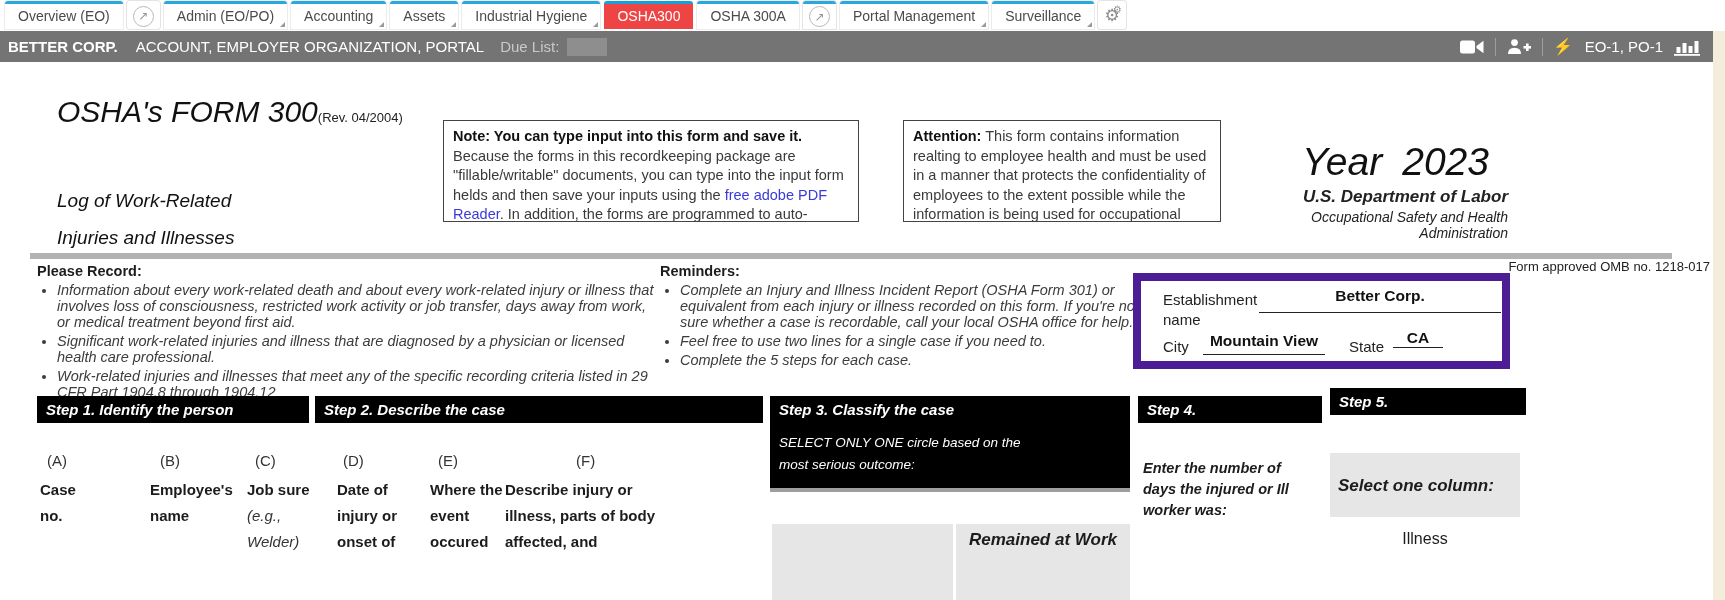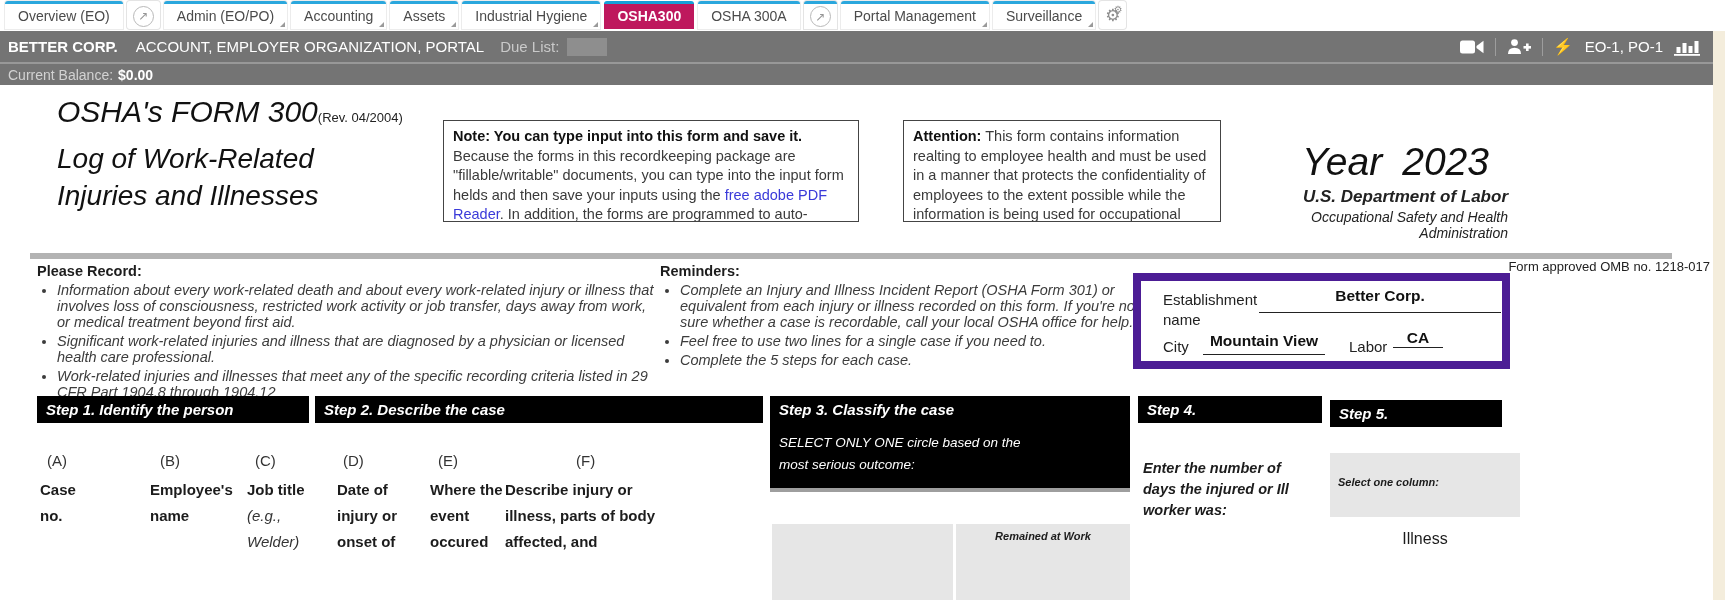--- a/index.html
+++ b/index.html
@@ -3,42 +3,42 @@
 <meta charset="utf-8">
 <style>
   * { margin:0; padding:0; box-sizing:border-box; }
   body { background:#fff; font-family:"Liberation Sans", sans-serif; }
   .screen { position:relative; width:1725px; height:600px; background:#fff; overflow:hidden; font-family:"Liberation Sans", sans-serif; }
   .abs { position:absolute; }
 
   
   .tabbar { position:absolute; top:0; left:0; width:100%; height:31px; background:#fff; display:flex; align-items:flex-start; gap:4px; padding:1px 0 0 5px; }
   .tab { position:relative; height:28px; background:#fff; border-top:3px solid #2aa7dd; border-radius:3px 3px 0 0; padding:0 13px; font-size:14px; color:#4b4b4b; line-height:24px; white-space:nowrap; box-shadow:0 0 0 1px #ececec; cursor:default; }
-  .tab.active { background:#be185d; border-top-color:#14a0d8; color:#fff; font-weight:bold; box-shadow:none; }
+  .tab.active { background:#ef4444; border-top-color:#14a0d8; color:#fff; font-weight:normal; box-shadow:none; }
   .fold { position:absolute; right:2px; bottom:2px; width:0; height:0; border-left:5px solid transparent; border-bottom:5px solid #9a9a9a; }
   .icon-tab { position:relative; height:28px; background:#fff; border-radius:3px; padding:2px 6px 0 6px; box-shadow:0 0 0 1px #e4e4e4; display:flex; align-items:center; }
   .icon-tab.bluetop { border-top:3px solid #2aa7dd; border-radius:3px 3px 0 0; height:28px; padding-top:0; }
   .circle-glyph { display:inline-flex; width:21px; height:21px; border:1px solid #b9b9b9; border-radius:50%; color:#979797; font-size:12px; align-items:center; justify-content:center; }
   .gear-main { font-size:17px; color:#8e8e8e; line-height:20px; }
   .gear-small { position:absolute; font-size:10px; color:#8e8e8e; right:4px; top:3px; }
 
   
   .topbar { position:absolute; top:31px; left:0; width:1713px; height:31px; background:#747474; color:#fff; display:flex; align-items:center; padding:0 12px 0 8px; font-size:15px; }
   .topbar .muted { color:#c9c9c9; }
   .duebox { width:40px; height:18px; background:#8e8e8e; margin-left:8px; }
   .bar-right { margin-left:auto; display:flex; align-items:center; gap:11px; }
   .vsep { width:1px; height:18px; background:#9d9d9d; }
   .balancebar { position:absolute; top:62px; left:0; width:1713px; height:23px; background:#747474; border-top:2px solid #989898; color:#d2d2d2; font-size:14px; display:flex; align-items:center; padding-left:8px; }
   .balancebar b { color:#fff; margin-left:5px; }
   .scrollstrip { position:absolute; top:31px; right:0; width:12px; height:569px; background:#f4eddc; }
 
   
   .form-title { font-style:italic; font-size:30px; color:#111; font-weight:bold; font-weight:normal; }
   .form-title .rev { font-style:normal; font-size:13px; color:#222; }
-  .form-sub { font-style:italic; font-size:28px; line-height:37px; color:#111; }
+  .form-sub { font-style:italic; font-size:19px; line-height:37px; color:#111;margin-top:42px; }
   .infobox { border:1px solid #444; background:#fff; padding:6px 9px; font-size:14.5px; line-height:19.5px; color:#3a3a3a; overflow:hidden; }
   .infobox b { color:#111; }
   .linktext { color:#3a3ad9; cursor:pointer; }
   .yearline { font-style:italic; font-size:39px; color:#111; white-space:nowrap; }
   .yearline .yv { margin-left:20px; }
   .deptline { font-style:italic; font-weight:bold; font-size:17px; color:#222; text-align:right; }
   .adminline { font-style:italic; font-size:14px; color:#222; text-align:right; }
   .divider { background:#b3b3b3; }
 
   
@@ -56,21 +56,21 @@
   
   .stepbar { background:#000; color:#fff; font-weight:bold; font-style:italic; font-size:15px; line-height:27px; padding-left:9px; }
   .step3box { background:#000; color:#fff; }
   .step3box .s3label { font-weight:bold; font-style:italic; font-size:15px; padding:5px 0 0 9px; }
   .step3box .s3note { position:absolute; left:9px; top:36px; width:260px; font-style:italic; font-size:13.5px; line-height:22px; }
   .colletter { font-size:15px; color:#333; }
   .colhead { font-weight:bold; font-size:15px; line-height:26px; color:#1c1c1c; }
   .colsub { font-weight:normal; font-style:italic; color:#333; }
   .stepnote { font-weight:bold; font-style:italic; font-size:14.5px; line-height:21px; color:#1c1c1c; }
   .graybox { background:#e6e6e6; }
-  .grayhead { font-weight:bold; font-style:italic; font-size:11px; color:#1c1c1c; }
+  .grayhead { font-weight:bold; font-style:italic; font-size:17px; color:#1c1c1c; }
   .illness { font-size:16px; color:#1c1c1c; text-align:center; }
 </style>
 </head>
 <body>
 
 <div class="screen">
 
   <div class="tabbar">
     <div class="tab"><span>Overview (EO)</span></div>
     <div class="icon-tab">
@@ -116,24 +116,20 @@
       <svg width="27" height="18" viewBox="0 0 27 18">
           <rect x="0" y="16" width="26" height="1.8" fill="#fff"></rect>
           <rect x="2.5" y="9" width="4" height="6" fill="#fff"></rect>
           <rect x="8.5" y="5" width="4" height="10" fill="#fff"></rect>
           <rect x="14.5" y="8" width="4" height="7" fill="#fff"></rect>
           <rect x="20.5" y="3" width="4" height="12" fill="#fff"></rect>
         </svg>
     </div>
   </div>
 
-  <div class="balancebar">
-    <span>Current Balance:</span>
-    <b>$0.00</b>
-  </div>
 
   <div class="scrollstrip"></div>
 
   <div class="abs form-title" style="left:57px; top:95px;">
     <span>OSHA's FORM 300</span><span class="rev">(Rev. 04/2004)</span>
   </div>
   <div class="abs form-sub" style="left:57px; top:140px;">
     <div>Log of Work-Related</div>
     <div>Injuries and Illnesses</div>
   </div>
@@ -173,45 +169,45 @@
     </ul>
   </div>
 
   <div class="abs omb" style="left:1430px; top:259px; width:280px;">Form approved OMB no. 1218-017</div>
 
   <div class="abs redbox" style="left:1133px; top:273px; width:377px; height:96px;">
     <div class="abs flabel" style="left:22px; top:9px; width:112px;">Establishment name</div>
     <div class="abs fvalue" style="left:118px; top:6px; width:242px; padding-bottom:7px;">Better Corp.</div>
     <div class="abs flabel" style="left:22px; top:56px;">City</div>
     <div class="abs fvalue" style="left:62px; top:51px; width:122px; padding-bottom:4px;">Mountain View</div>
-    <div class="abs flabel" style="left:208px; top:56px;">Labor</div>
+    <div class="abs flabel" style="left:208px; top:56px;">State</div>
     <div class="abs fvalue" style="left:252px; top:48px; width:50px; ">CA</div>
   </div>
 
   <div class="abs stepbar" style="left:37px; top:396px; width:272px; height:27px;">Step 1. Identify the person</div>
   <div class="abs stepbar" style="left:315px; top:396px; width:448px; height:27px;">Step 2. Describe the case</div>
   <div class="abs step3box" style="left:770px; top:396px; width:360px; height:92px;">
     <div class="s3label">Step 3. Classify the case</div>
     <div class="s3note">SELECT ONLY ONE circle based on the most serious outcome:</div>
   </div>
   <div class="abs" style="left:770px; top:488px; width:360px; height:4px; background:#9e9e9e;"></div>
   <div class="abs stepbar" style="left:1138px; top:396px; width:184px; height:27px;">Step 4.</div>
-  <div class="abs stepbar" style="left:1330px; top:400px; width:172px; height:27px;">Step 5.</div>
+  <div class="abs stepbar" style="left:1330px; top:388px; width:196px; height:27px;">Step 5.</div>
 
   <div class="abs colletter" style="left:47px; top:452px;">(A)</div>
   <div class="abs colletter" style="left:160px; top:452px;">(B)</div>
   <div class="abs colletter" style="left:255px; top:452px;">(C)</div>
   <div class="abs colletter" style="left:343px; top:452px;">(D)</div>
   <div class="abs colletter" style="left:438px; top:452px;">(E)</div>
   <div class="abs colletter" style="left:576px; top:452px;">(F)</div>
 
   <div class="abs colhead" style="left:40px; top:477px; width:62px;">Case no.</div>
   <div class="abs colhead" style="left:150px; top:477px; width:100px;">Employee's name</div>
   <div class="abs colhead" style="left:247px; top:477px; width:74px;">
-    <div>Job title</div>
+    <div>Job sure</div>
     <div class="colsub">(e.g., Welder)</div>
   </div>
   <div class="abs colhead" style="left:430px; top:477px; width:92px;">Where the event occured</div>
   <div class="abs colhead" style="left:337px; top:477px; width:80px;">Date of injury or onset of</div>
   <div class="abs colhead" style="left:505px; top:477px; width:165px;">Describe injury or illness, parts of body affected, and</div>
 
   <div class="abs stepnote" style="left:1143px; top:458px; width:158px;">Enter the number of days the injured or Ill worker was:</div>
 
   <div class="abs graybox" style="left:1330px; top:453px; width:190px; height:64px;">
     <div class="grayhead" style="padding:23px 0 0 8px;">Select one column:</div>

